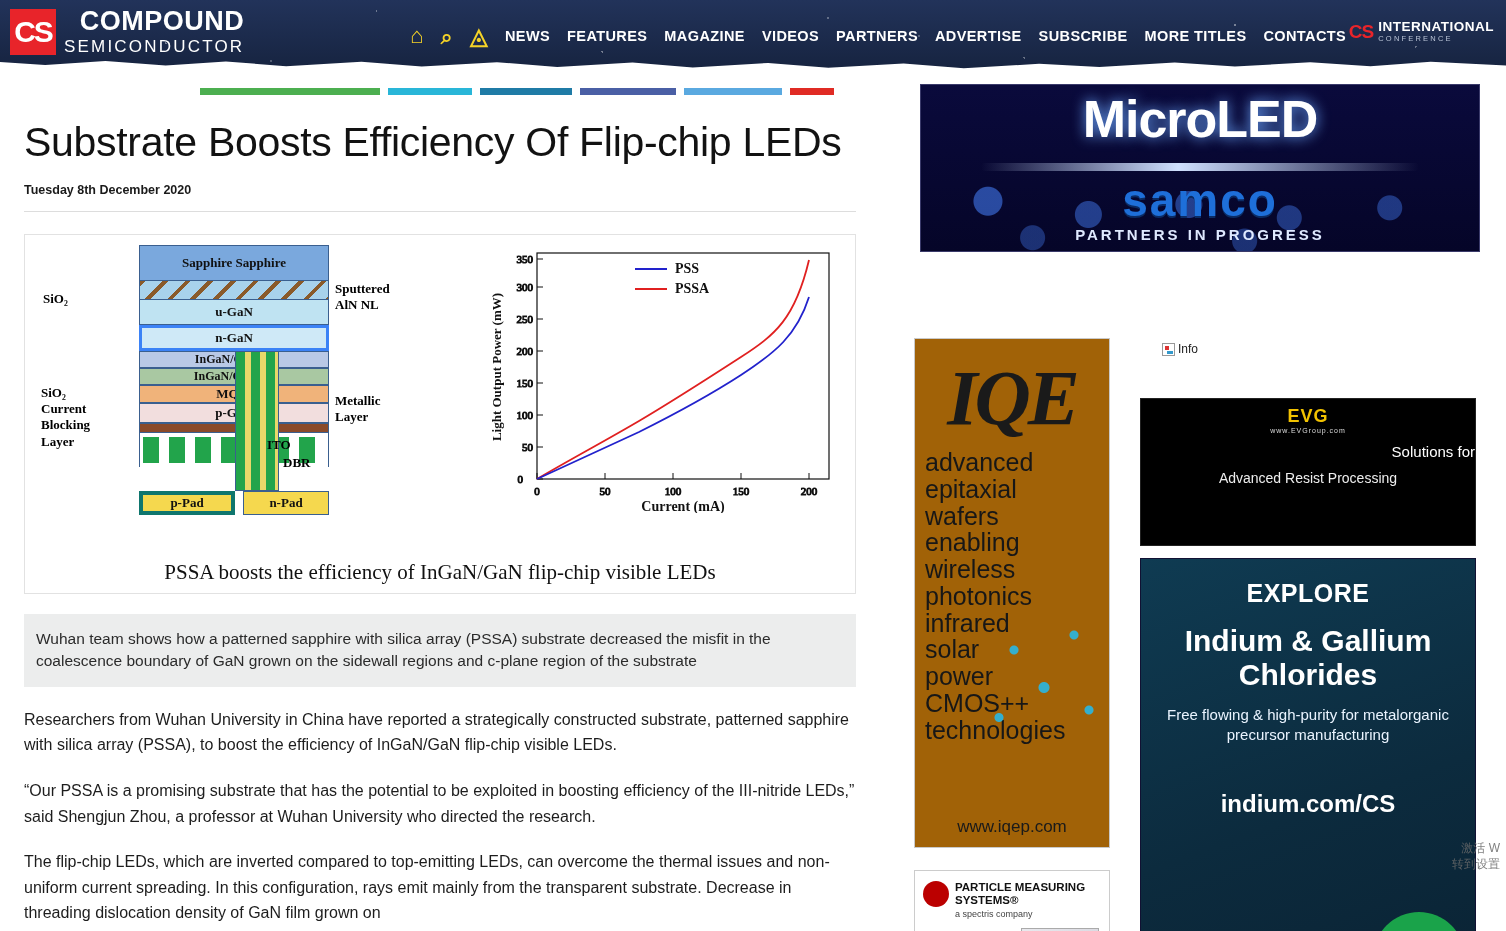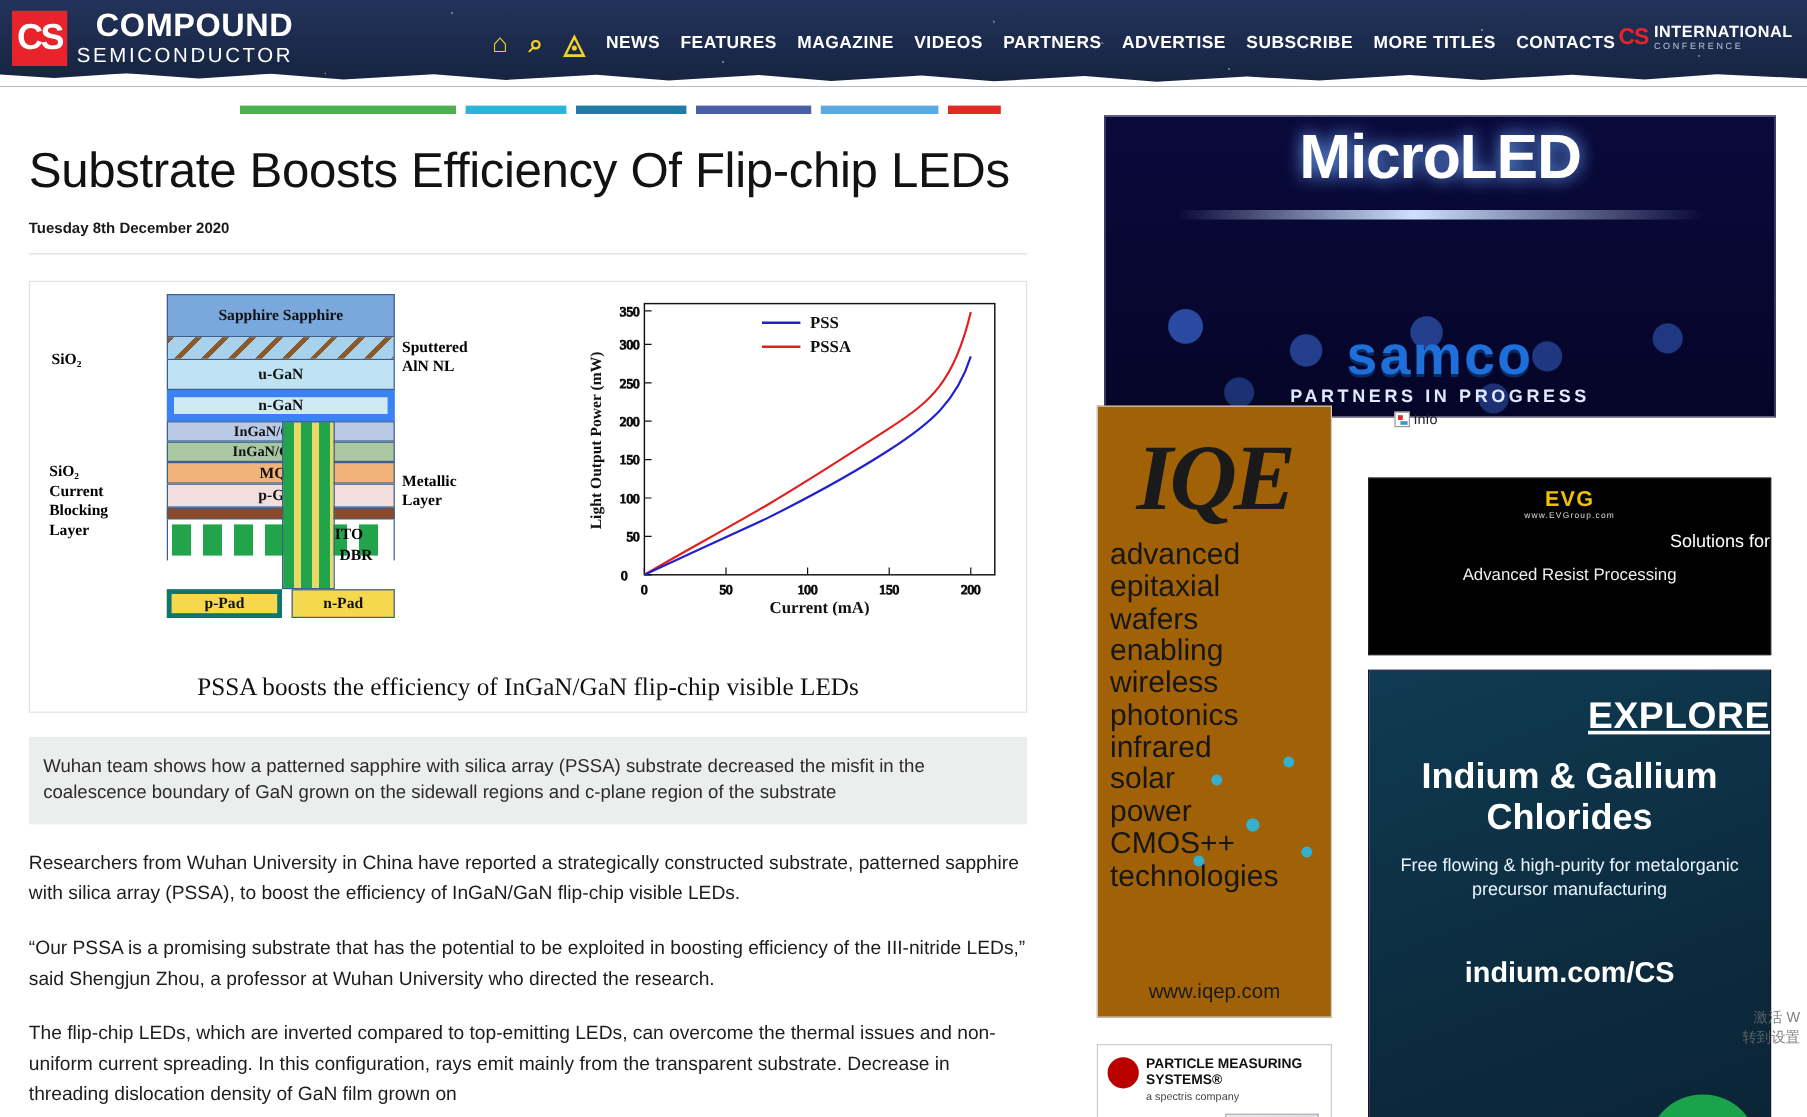--- a/index.html
+++ b/index.html
@@ -120,21 +120,21 @@
   }
   .body p {
     font-size:16px; line-height:1.6; color:#1d1d1d; margin:20px 0 0 0;
     width:832px;
   }
 
   
   .rail { position:absolute; left:900px; top:80px; width:606px; }
 
   .ad-microled {
-    position:absolute; left:20px; top:16px; width:560px; height:252px;
+    position:absolute; left:20px; top:4px; width:560px; height:168px;
     border:1px solid #3a3a6a;
     background:
       radial-gradient(circle at 12% 70%, rgba(70,130,255,.55) 0 14px, transparent 15px),
       radial-gradient(circle at 30% 78%, rgba(70,130,255,.45) 0 13px, transparent 14px),
       radial-gradient(circle at 48% 72%, rgba(70,130,255,.45) 0 13px, transparent 14px),
       radial-gradient(circle at 66% 80%, rgba(70,130,255,.4) 0 12px, transparent 13px),
       radial-gradient(circle at 84% 74%, rgba(70,130,255,.4) 0 12px, transparent 13px),
       radial-gradient(circle at 20% 92%, rgba(70,130,255,.35) 0 12px, transparent 13px),
       radial-gradient(circle at 58% 94%, rgba(70,130,255,.35) 0 12px, transparent 13px),
       linear-gradient(#0a0a3c,#050528);
@@ -202,21 +202,21 @@
   .ad-evg .evg-url { text-align:center; color:#ddd; font-size:7px; letter-spacing:1px; }
   .ad-evg .evg-l1 { text-align:right; font-size:15px; margin-top:9px; }
   .ad-evg .evg-l2 { text-align:center; font-size:17px; font-weight:bold; line-height:1.15; margin-top:4px; }
   .ad-evg .evg-l3 { text-align:center; font-size:14px; margin-top:10px; color:#eee; }
 
   .ad-indium {
     position:absolute; left:240px; top:478px; width:336px; height:453px;
     border:1px solid #113; overflow:hidden;
     background:linear-gradient(160deg,#0f3b52,#0c2b3e 55%,#0a2233);
   }
-  .ad-indium .explore { color:#fff; font-size:31px; font-weight:bold; text-align:right; margin-top:20px; letter-spacing:.5px;text-decoration:underline;}
+  .ad-indium .explore { color:#fff; font-size:25px; font-weight:bold; text-align:center; margin-top:20px; letter-spacing:.5px;}
   .ad-indium .whats { margin:4px auto 0; width:250px; background:#e8721a; color:#fff;
                       font-size:23px; font-weight:bold; text-align:center; padding:2px 0; }
   .ad-indium .prod { color:#fff; font-size:30px; font-weight:bold; text-align:center; line-height:1.12; margin-top:16px;}
   .ad-indium .sub { color:#eaf4ff; font-size:15px; text-align:center; line-height:1.35; margin-top:14px;}
   .ad-indium .url { color:#fff; font-size:24px; font-weight:bold; text-align:center; margin-top:44px;}
   .ad-indium .in-logo {
     position:absolute; right:10px; bottom:6px; width:92px; height:92px; border-radius:50%;
     background:#1aa34a; color:#fff; display:flex; align-items:center; justify-content:center;
     font-size:12px; font-weight:bold; text-align:center; line-height:1.1;
   }
@@ -299,21 +299,21 @@
 
       <div class="d-row" style="top:0px;height:36px;background:#7aa8dd;border:1px solid #3a5f8f;">
         <span>Sapphire Sapphire</span>
       </div>
 
       <div style="position:absolute;left:100px;top:36px;width:190px;height:18px;background:#a8d2ec;border-left:1px solid #3a5f8f;border-right:1px solid #3a5f8f;
            background-image:repeating-linear-gradient(135deg,#8a5a2a 0 4px,transparent 4px 16px);"></div>
       <div class="d-row" style="top:54px;height:26px;background:#bfe3f2;border:1px solid #3a5f8f;">
         <span>u-GaN</span>
       </div>
-      <div class="d-row" style="top:80px;height:26px;background:#cfe9f7;border:6px solid #3b82f6;">
+      <div class="d-row" style="top:80px;height:26px;background:#cfe9f7;border:3px solid #3b82f6;">
         <span>n-GaN</span>
       </div>
       <div class="d-row" style="top:106px;height:17px;background:#b9c9e6;border:1px solid #3a5f8f;font-size:12px;">
         <span>InGaN/GaN IL</span>
       </div>
       <div class="d-row" style="top:123px;height:17px;background:#a9c8a2;border:1px solid #3a5f8f;font-size:12px;">
         <span>InGaN/GaN SL</span>
       </div>
       <div class="d-row" style="top:140px;height:18px;background:#f0b37a;border:1px solid #3a5f8f;">
         <span>MQW</span>
@@ -347,21 +347,21 @@
         <div>Layer</div>
       </div>
       <div style="position:absolute;left:296px;top:36px;font-family:'Liberation Serif',serif;font-weight:bold;font-size:13px;line-height:1.25;">
         <div>Sputtered</div>
         <div>AlN NL</div>
       </div>
       <div style="position:absolute;left:296px;top:148px;font-family:'Liberation Serif',serif;font-weight:bold;font-size:13px;line-height:1.25;">
         <div>Metallic</div>
         <div>Layer</div>
       </div>
-      <div style="position:absolute;left:240px;top:192px;font-family:'Liberation Serif',serif;font-weight:bold;font-size:13px;">
+      <div style="position:absolute;left:228px;top:192px;font-family:'Liberation Serif',serif;font-weight:bold;font-size:13px;">
         <span>ITO</span>
       </div>
       <div style="position:absolute;left:244px;top:210px;font-family:'Liberation Serif',serif;font-weight:bold;font-size:13px;">
         <span>DBR</span>
       </div>
     </div>
 
     <div class="plot">
       <svg width="360" height="268" viewBox="0 0 360 268">
         <rect x="52" y="8" width="292" height="226" fill="#fff" stroke="#111" stroke-width="1.2"></rect>

